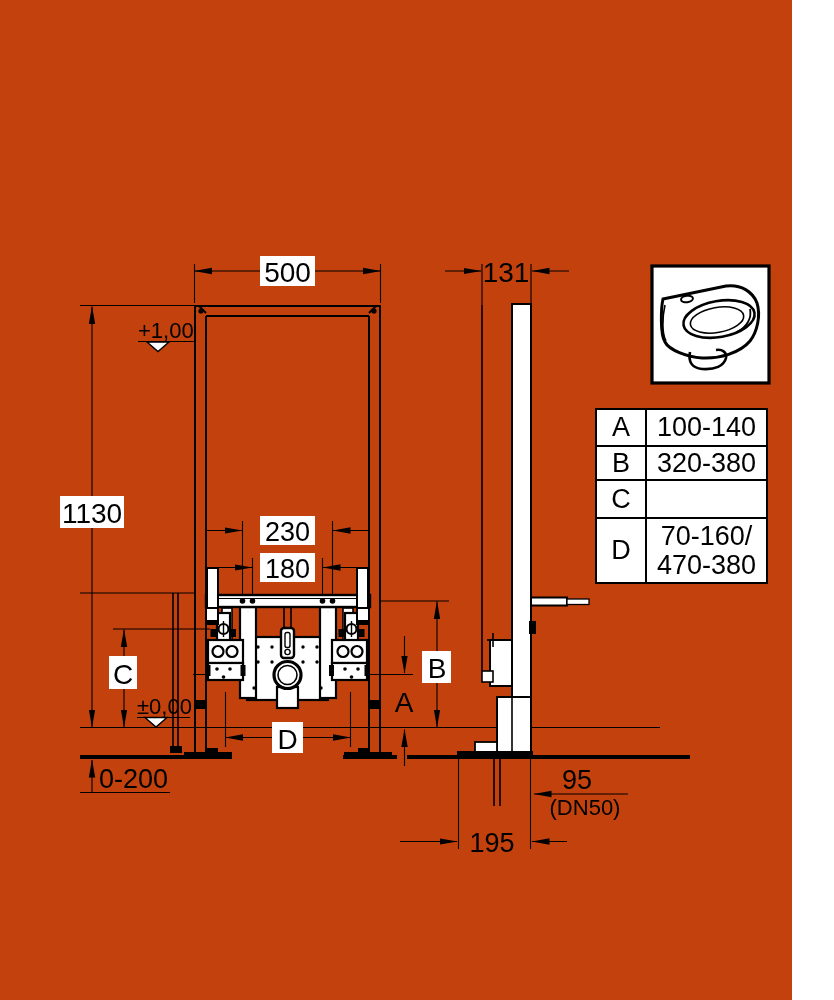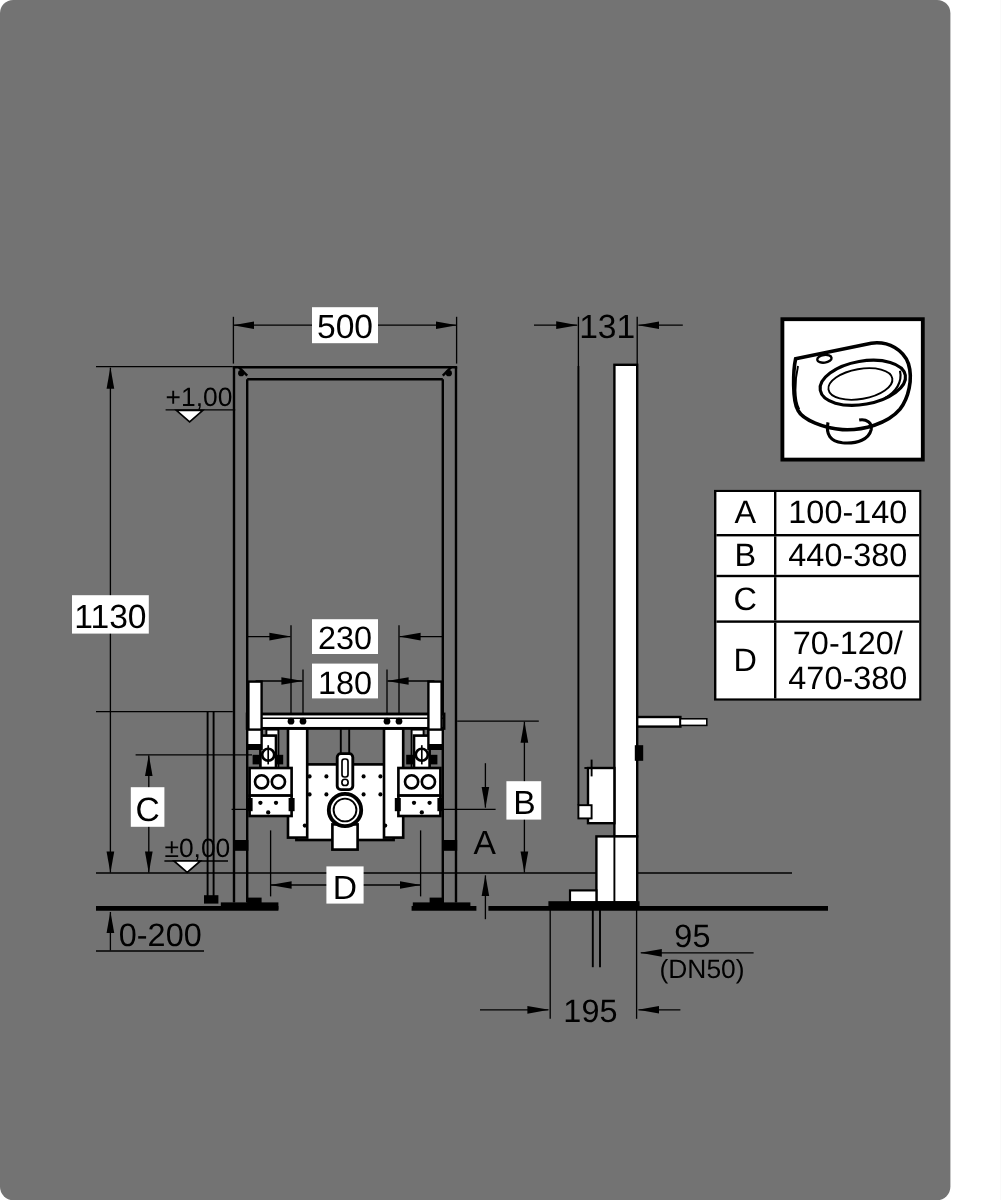--- a/index.html
+++ b/index.html
@@ -1,17 +1,17 @@
 <!DOCTYPE html>
 <html><head>
 <meta charset="utf-8">
 <style>
   html,body{margin:0;padding:0;background:#fff;}
-  #stage{position:relative;width:792px;height:1000px;background:#737373;overflow:hidden;
-         font-family:"Liberation Sans",sans-serif;border-radius:11px;}
+  #stage{position:relative;width:792px;height:1000px;background:#c2410c;overflow:hidden;
+         font-family:"Liberation Sans",sans-serif;}
   #drawing{position:absolute;left:0;top:0;}
   svg text{fill:#000;font-family:"Liberation Sans",sans-serif;}
   .spec-table{position:absolute;left:595px;top:408px;width:173px;border:2.5px solid #000;
               background:#fff;box-sizing:border-box;}
   .spec-row{display:flex;border-top:2px solid #000;box-sizing:border-box;}
   .spec-row:first-child{border-top:none;}
   .spec-key{width:50px;border-right:2px solid #000;display:flex;align-items:center;
             justify-content:center;font-size:27px;box-sizing:border-box;}
   .spec-val{flex:1;display:flex;flex-direction:column;align-items:center;
             justify-content:center;font-size:27px;line-height:29px;}
@@ -304,27 +304,27 @@
   </g>
 </svg>
 
 <div class="spec-table">
   <div class="spec-row h35">
     <div class="spec-key">A</div>
     <div class="spec-val">100-140</div>
   </div>
   <div class="spec-row h34">
     <div class="spec-key">B</div>
-    <div class="spec-val">440-380</div>
+    <div class="spec-val">320-380</div>
   </div>
   <div class="spec-row h38">
     <div class="spec-key">C</div>
   </div>
   <div class="spec-row h65">
     <div class="spec-key">D</div>
     <div class="spec-val">
-      <span>70-120/</span>
+      <span>70-160/</span>
       <span>470-380</span>
     </div>
   </div>
 </div>
 
 </div>
 
 </body></html>

